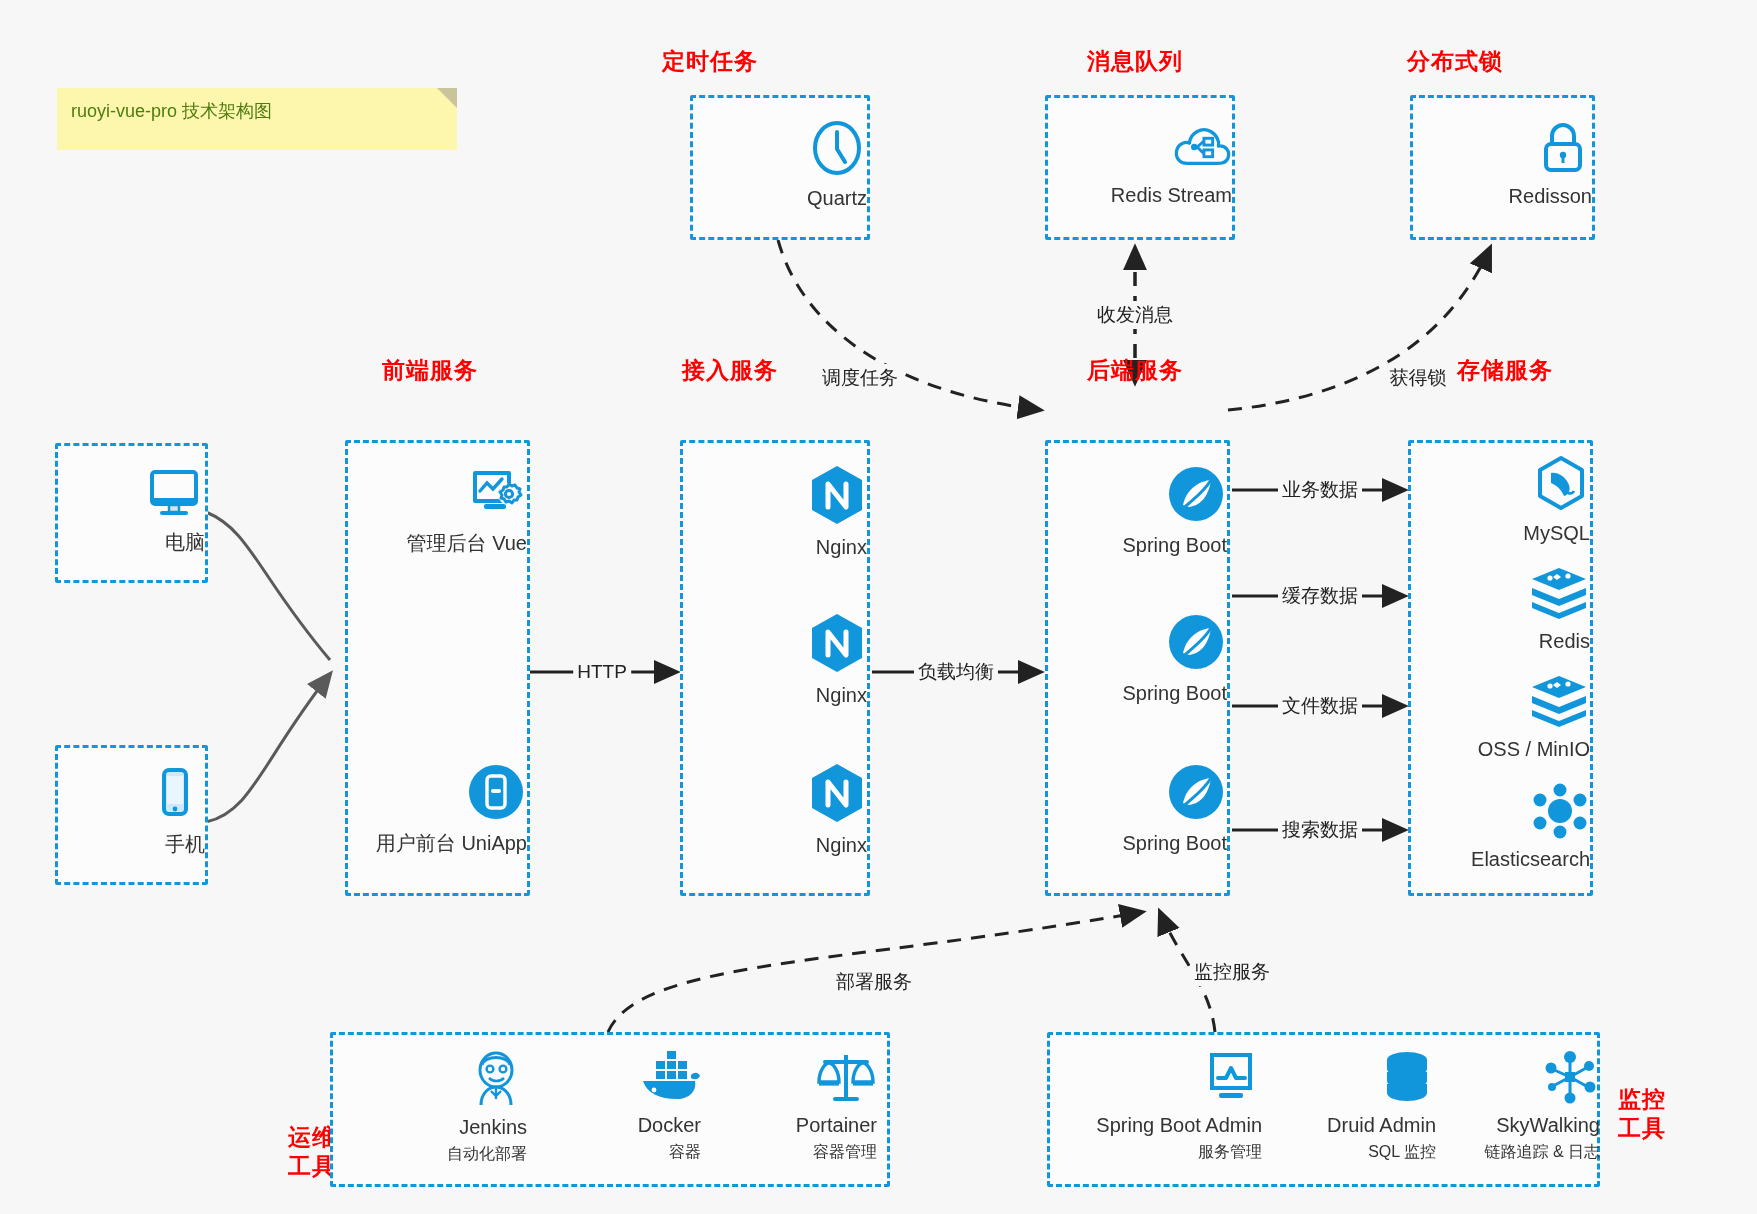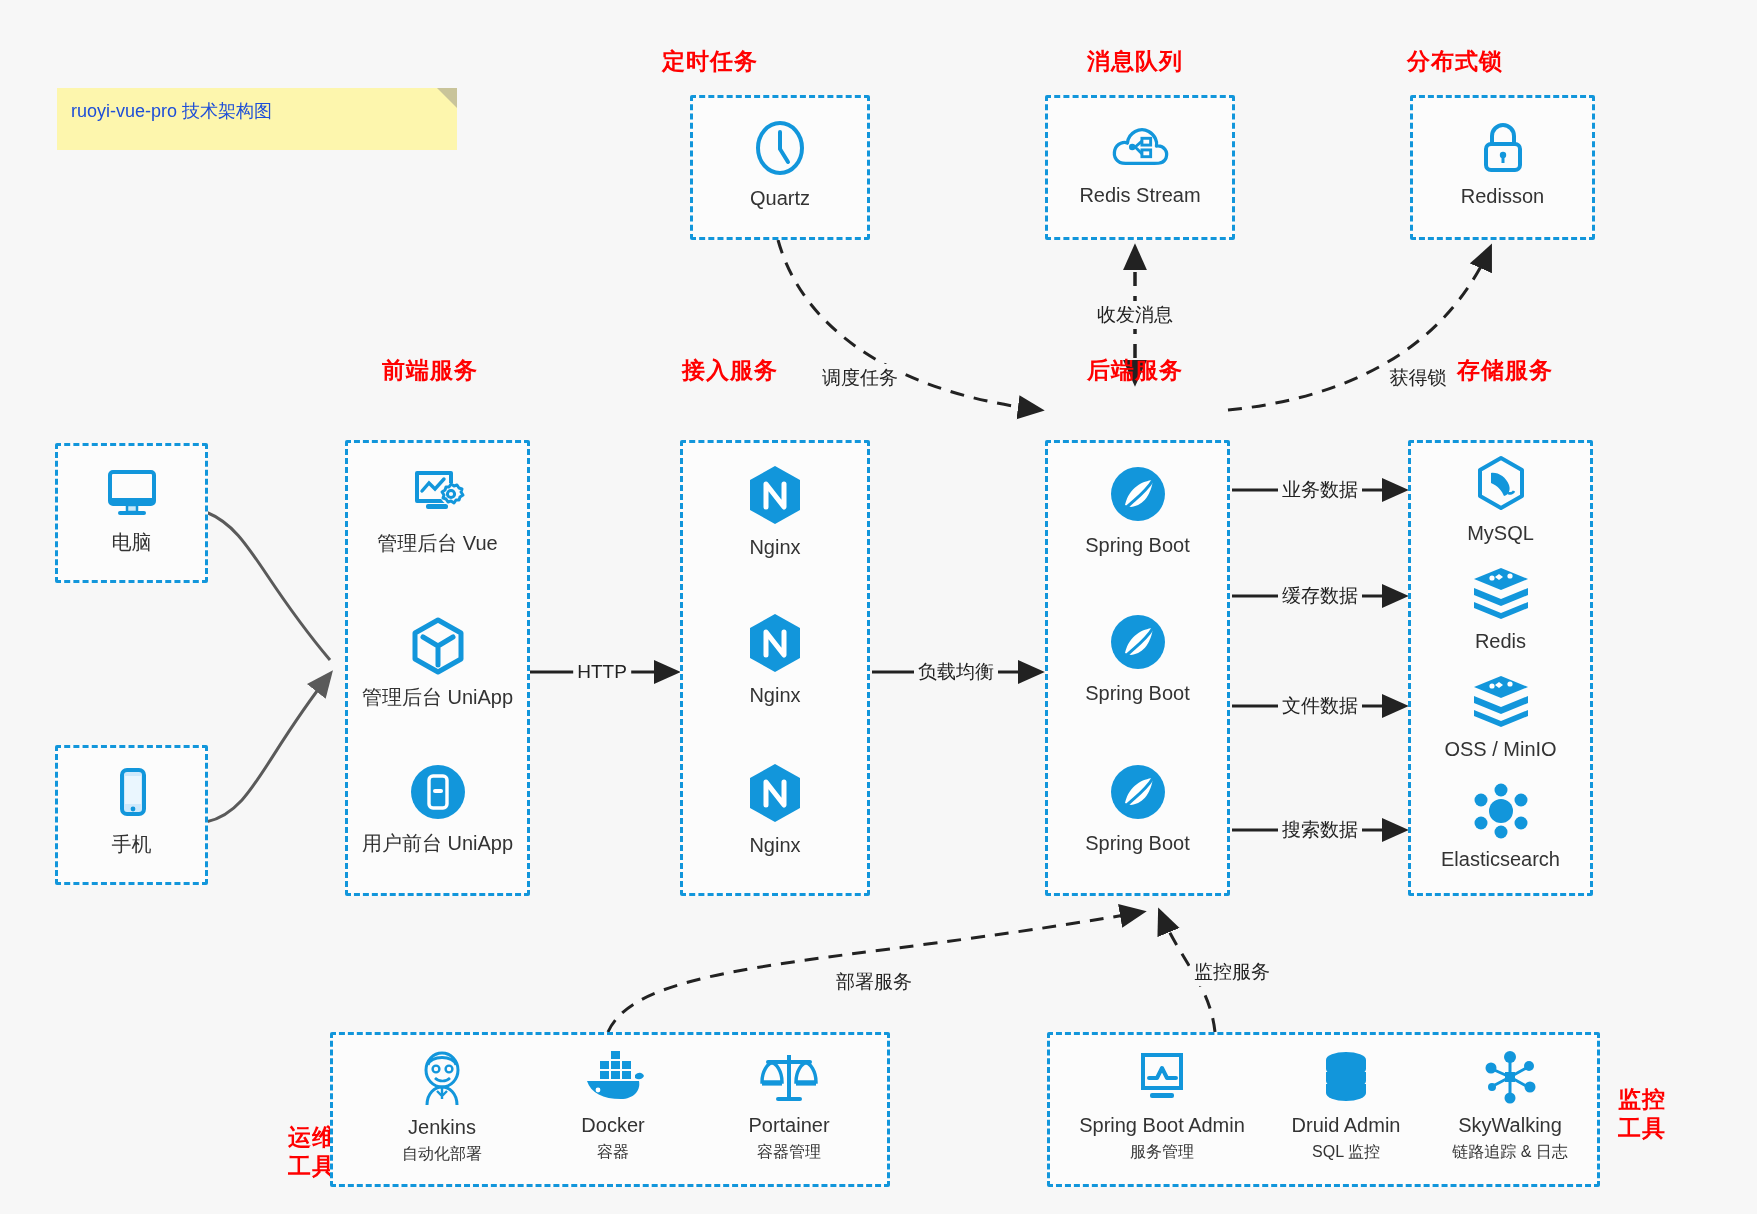--- a/index.html
+++ b/index.html
@@ -26,40 +26,40 @@
     font-size:23px;
     letter-spacing:1px;
     white-space:nowrap;
     text-align:center;
   }
   .gtitle.side{font-size:23px;line-height:29px;}
 
   
   .node{
     position:absolute;
-    display:flex;flex-direction:column;align-items:center;justify-content:flex-start;
+    display:flex;flex-direction:column;align-items:flex-end;justify-content:flex-start;
     white-space:nowrap;
   }
   .node .ico{display:block;line-height:0;}
   .node .lbl{
     margin-top:7px;
     font-size:20px;color:#333;
     text-align:center;line-height:26px;
   }
   .node .lbl2{
     font-size:16px;color:#333;text-align:center;line-height:28px;
   }
 
   
   #note{
     position:absolute;left:57px;top:88px;width:400px;height:62px;
     background:#fdf6ad;
     padding:10px 14px 0 14px;
     box-sizing:border-box;
-    font-size:18px;color:#1d4ed8;line-height:26px;
+    font-size:18px;color:#4d7c0f;line-height:26px;
     white-space:nowrap;
   }
   #note .fold{
     position:absolute;right:0;top:0;
     width:0;height:0;
     border-left:20px solid transparent;
     border-top:20px solid #c9c49a;
   }
 
   
@@ -209,29 +209,20 @@
           <path d="M15,26 L22,18 L28,24 L37,14" fill="none" stroke="#1296db" stroke-width="3.4" stroke-linecap="round"></path>
           <rect x="19" y="39" width="22" height="5" rx="2" fill="#1296db"></rect>
           <circle cx="44" cy="29" r="11" fill="#fcfcfc"></circle>
           <path d="M44,19 l3,2 3,-1 2,3 3,1 -1,3 2,3 -3,2 -1,3 -3,0 -2,3 -3,-2 -3,1 -2,-3 -3,-1 1,-3 -2,-3 3,-2 1,-3 3,0 z" fill="none" stroke="#1296db" stroke-width="3" stroke-linejoin="round"></path>
           <circle cx="44" cy="29" r="3.6" fill="none" stroke="#1296db" stroke-width="3"></circle>
         </svg>
       </span>
       <span class="lbl">管理后台 Vue</span>
     </div>
 
-    <div class="node" style="left:0;top:172px;width:100%;">
-      <span class="ico">
-        <svg width="62" height="62" viewBox="0 0 62 62">
-          <path d="M31,5 L54,18 L54,44 L31,57 L8,44 L8,18 Z" fill="none" stroke="#1296db" stroke-width="5" stroke-linejoin="round"></path>
-          <path d="M31,31 L31,50 M31,31 L16,22 M31,31 L46,22" fill="none" stroke="#1296db" stroke-width="5" stroke-linecap="round"></path>
-        </svg>
-      </span>
-      <span class="lbl">管理后台 UniApp</span>
-    </div>
 
     <div class="node" style="left:0;top:318px;width:100%;">
       <span class="ico">
         <svg width="62" height="62" viewBox="0 0 62 62">
           <circle cx="31" cy="31" r="27" fill="#1296db"></circle>
           <rect x="22" y="15" width="18" height="32" rx="4" fill="none" stroke="#ffffff" stroke-width="3.4"></rect>
           <rect x="26" y="28" width="10" height="4" rx="2" fill="#ffffff"></rect>
         </svg>
       </span>
       <span class="lbl">用户前台 UniApp</span>

